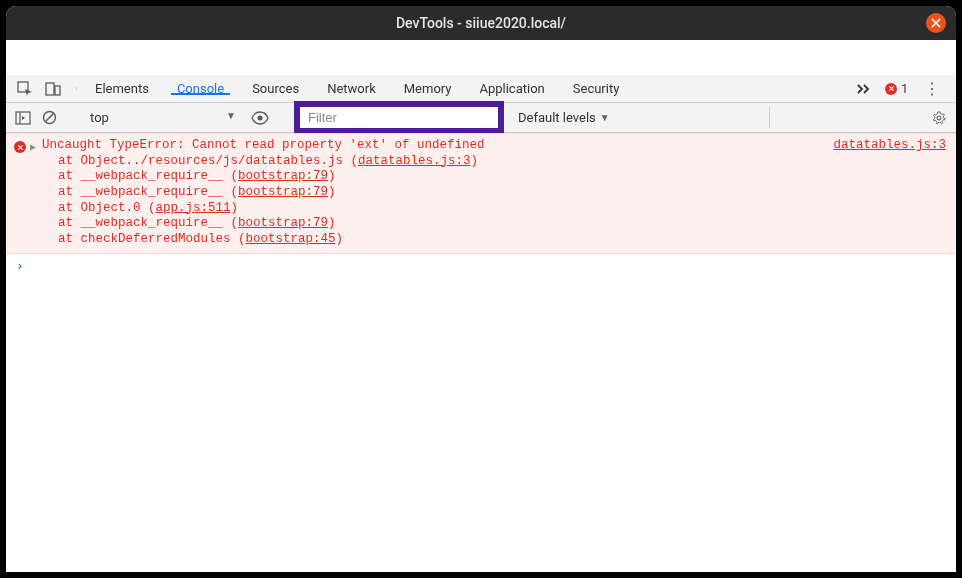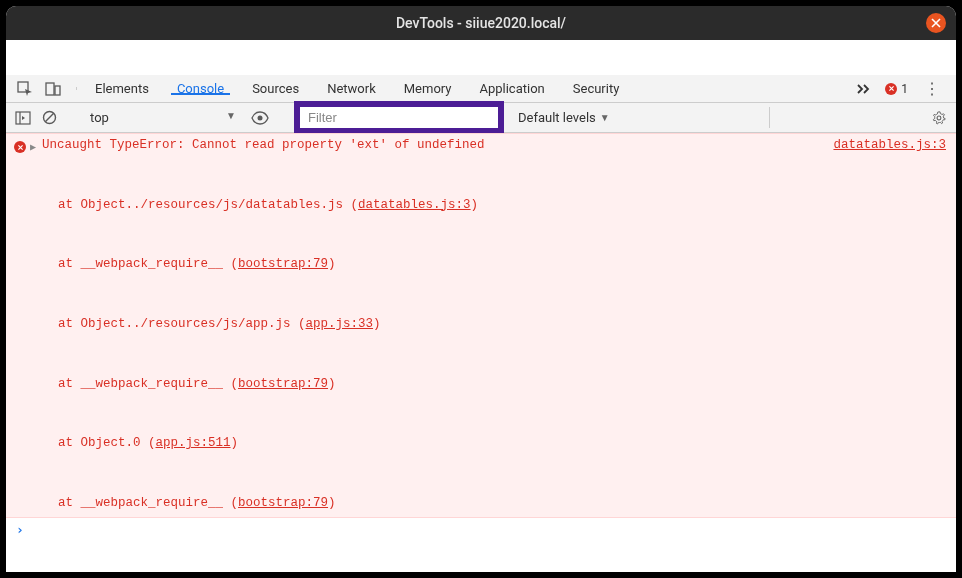--- a/index.html
+++ b/index.html
@@ -232,21 +232,20 @@
 }
 .error-source {
   position: absolute;
   right: 10px;
   top: 4px;
   text-decoration: underline;
   cursor: pointer;
 }
 .stack-line {
   padding-left: 16px;
-  margin-top: 44px;
 }
 .stack-link {
   text-decoration: underline;
   cursor: pointer;
 }
 .prompt-row {
   display: flex;
   align-items: center;
   padding: 4px 10px;
   color: #1a73e8;
@@ -378,24 +377,24 @@
             </svg>
         </div>
         <span class="expand-tri">▶</span>
       </div>
       <div class="error-content">
         <span class="error-source">datatables.js:3</span>
         <div>Uncaught TypeError: Cannot read property 'ext' of undefined</div>
         <div id="stack">
             <div class="stack-line">at Object../resources/js/datatables.js (<span class="stack-link">datatables.js:3</span>)</div>
             <div class="stack-line">at __webpack_require__ (<span class="stack-link">bootstrap:79</span>)</div>
-            <div class="stack-line">at Object../resources/js/app.js (<span class="stack-link">app.js:33</span>)</div>
             <div class="stack-line">at __webpack_require__ (<span class="stack-link">bootstrap:79</span>)</div>
             <div class="stack-line">at Object.0 (<span class="stack-link">app.js:511</span>)</div>
             <div class="stack-line">at __webpack_require__ (<span class="stack-link">bootstrap:79</span>)</div>
+            <div class="stack-line">at checkDeferredModules (<span class="stack-link">bootstrap:45</span>)</div>
           </div>
       </div>
     </div>
     <div class="prompt-row">
       <span class="prompt-chevron">›</span>
     </div>
   </div>
 </div>
 
 </body></html>

